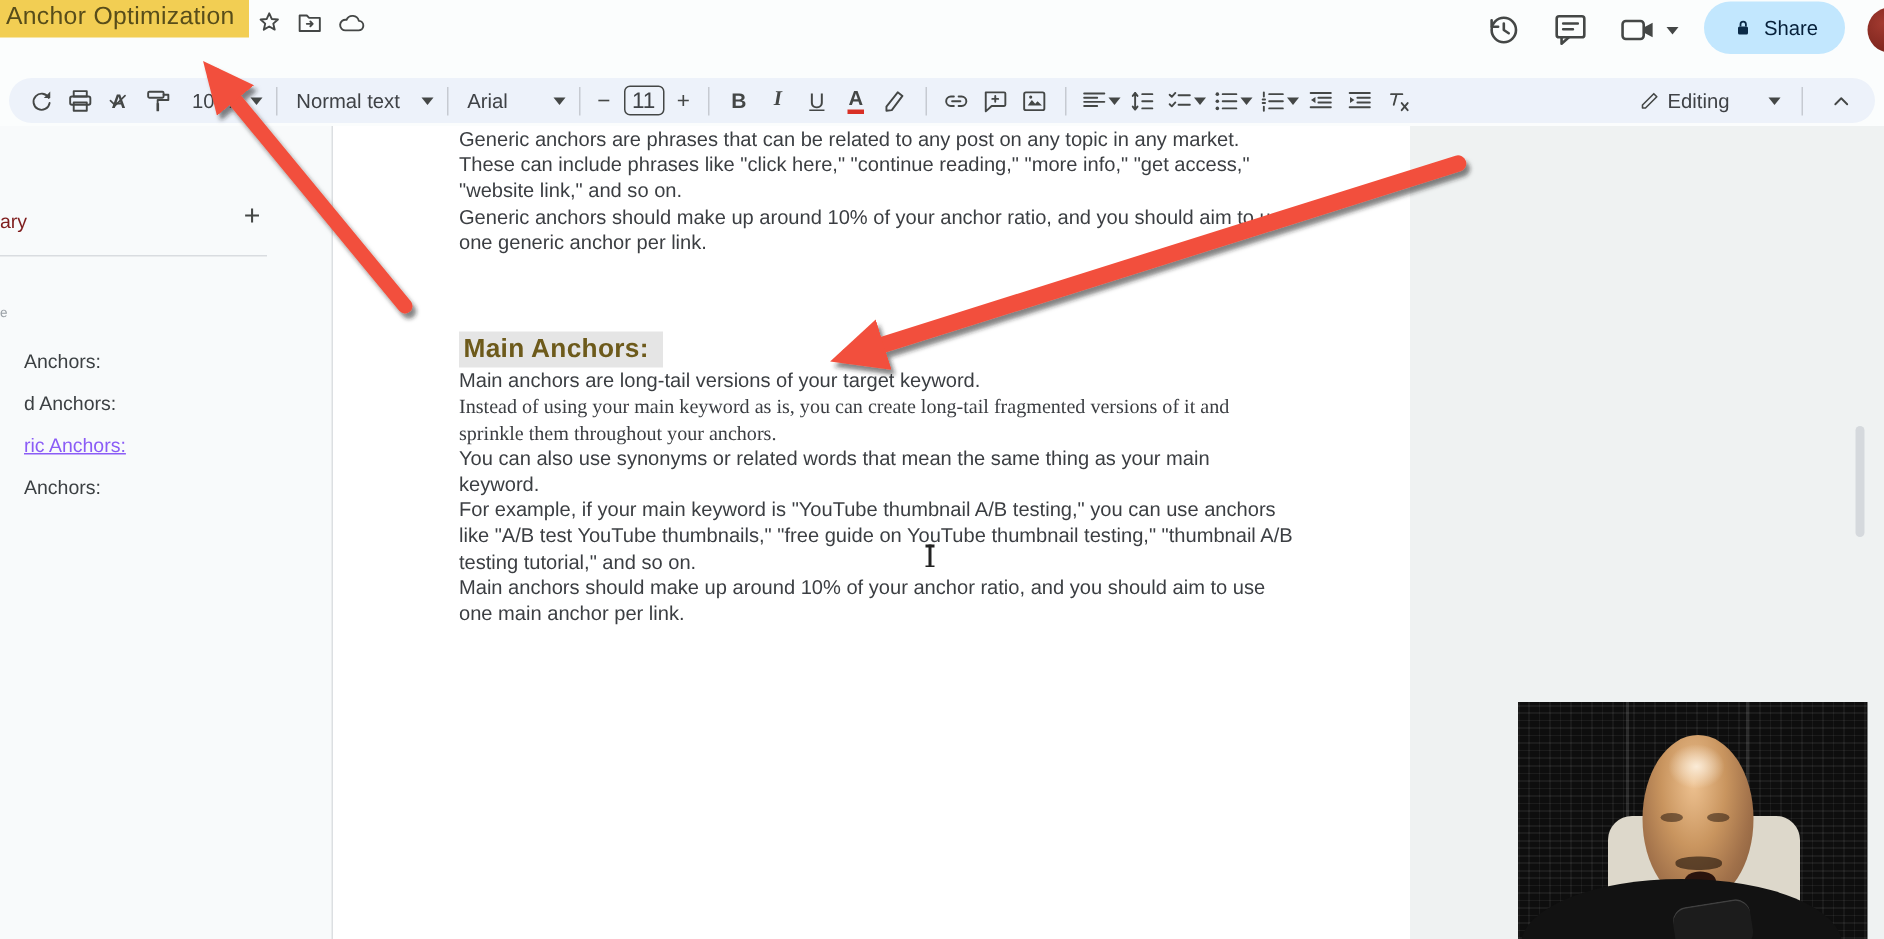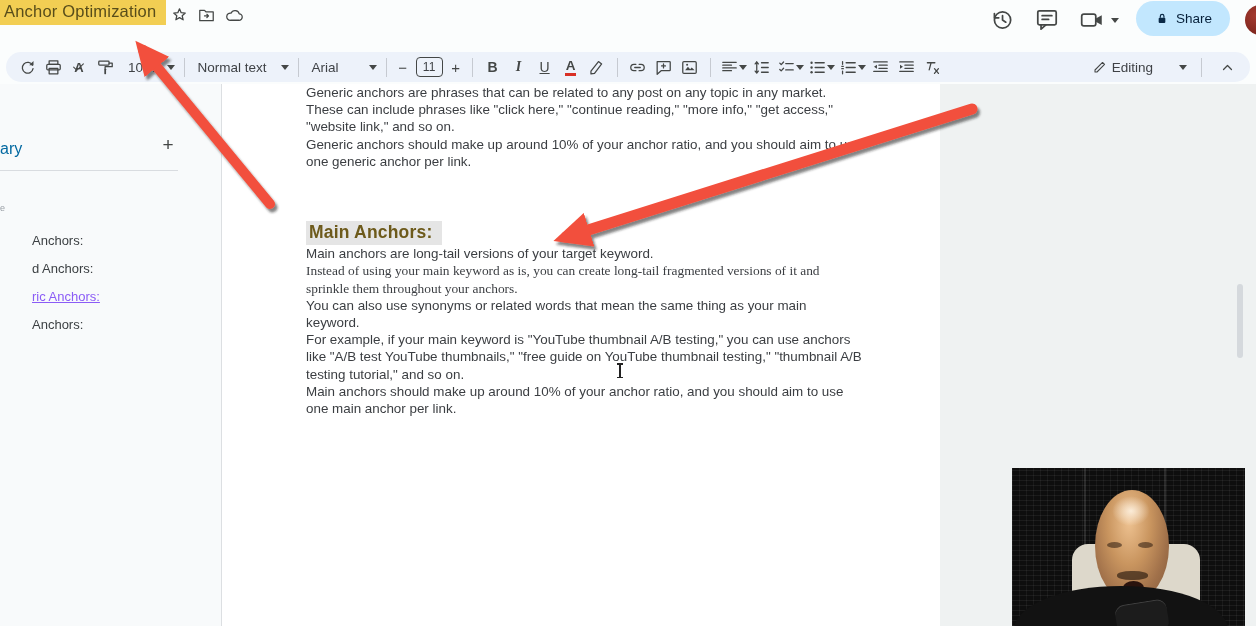--- a/index.html
+++ b/index.html
@@ -34,38 +34,38 @@
   .tb-btn { height:26px; min-width:26px; border-radius:4px; display:flex; align-items:center;
             justify-content:center; padding:0 2px; }
   .tb-btn svg.ic { width:19px; height:19px; }
   .tb-lab { font-size:13.5px; color:#3f4246; padding:0 4px; }
   .tdiv { width:1px; height:19px; background:#c6cad1; margin:0 7px; flex:none; }
   .ltr { font-size:14px; font-weight:700; color:#444746; }
   .ltr.it { font-style:italic; font-family:"Liberation Serif", serif; font-weight:600; }
   .ltr.un { text-decoration:underline; font-weight:500; }
   .color-a { font-size:13.5px; font-weight:600; color:#444746; border-bottom:3px solid #d93025;
              line-height:14px; padding:0 1px; }
-  .fsize-box { width:27px; height:20px; border:1.4px solid #444746; border-radius:4px; font-size:12px;
+  .fsize-box { width:27px; height:20px; border:1.4px solid #444746; border-radius:4px; font-size:15px;
                color:#3f4246; display:flex; align-items:center; justify-content:center; margin:0 4px; }
   .pm { font-size:15px; color:#444746; width:18px; text-align:center; }
   .spell { position:relative; font-size:13px; font-weight:600; color:#444746; }
   .spell svg { position:absolute; left:6px; top:6px; width:13px; height:13px; stroke:#444746;
                stroke-width:2; fill:none; stroke-linecap:round; }
   .tb-spacer { flex:1; }
 
   
   .main { position:absolute; left:0; top:84px; width:1256px; height:542px; background:#eff2f2; }
   .outline { position:absolute; left:0; top:0; width:222px; height:542px; background:#f8fafb;
              border-right:1px solid #dcdfe2; }
-  .outline-head { position:absolute; left:0; top:56px; font-size:16px; color:#0369a1; }
+  .outline-head { position:absolute; left:0; top:56px; font-size:13px; color:#7f1d1d; }
   .outline-add { position:absolute; left:157px; top:50px; font-size:19px; color:#444746; width:22px;
                  height:22px; text-align:center; }
   .outline-div { position:absolute; left:0; top:86px; width:178px; height:1px; background:#d9dce0; }
   .outline-frag { position:absolute; left:0; top:119px; font-size:9px; color:#9aa0a6; }
-  .outline-item { position:absolute; left:16px; font-size:13px; color:#3c4043;padding-left:16px; }
+  .outline-item { position:absolute; left:0; font-size:13px; color:#3c4043;padding-left:16px; }
   .outline-item.active { color:#8b5cf6;text-decoration:underline; }
 
   .page { position:absolute; left:222px; top:0; width:718px; height:542px; background:#ffffff; }
   .doc-col { position:absolute; left:84px; top:0; width:557px; font-size:13.4px; line-height:17.2px;
              color:#3b3e42; }
   .doc-col p { margin:0; }
   .pa0 { margin-top:6px; }  .pa1 { margin-top:17px; }
   .hd-wrap { margin-top:51px; }
   .doc-heading { display:inline-block; font-size:17.5px; font-weight:700; color:#6d5a1b;
                  background:#e5e5e5; padding:3px 9px 4px 3px; letter-spacing:.2px; }

